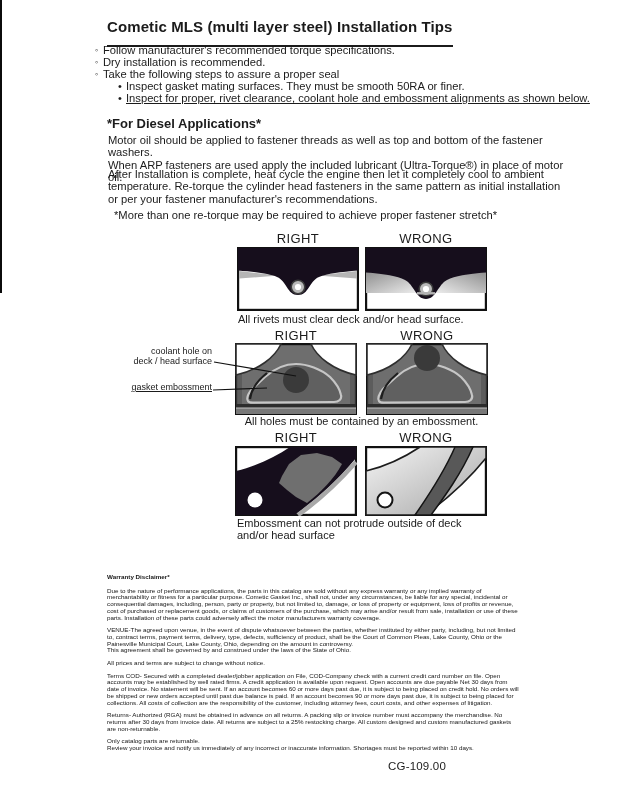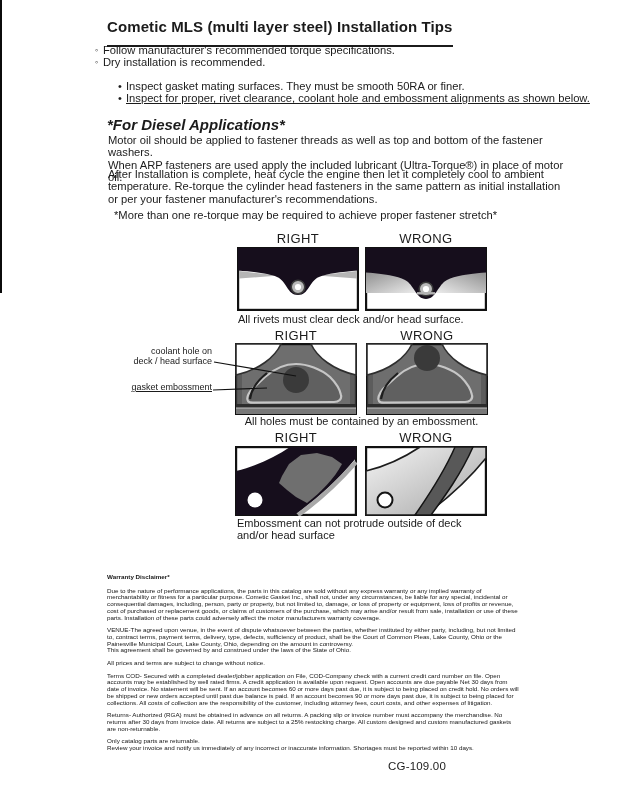--- a/index.html
+++ b/index.html
@@ -9,21 +9,21 @@
   }
   .abs{position:absolute;}
   .pre{white-space:pre-line;}
   .title{
     font-size:15px;font-weight:bold;display:inline-block;
     border-bottom:2px solid #1b1b1b;padding-bottom:10px;letter-spacing:.1px;
   }
   .bullet-row{font-size:11.2px;line-height:12px;}
   .bullet-mark{display:inline-block;width:8px;font-size:9px;vertical-align:1px;}
   .sub-mark{display:inline-block;width:8px;font-size:11px;}
-  .h2{font-size:15px;font-weight:bold;font-style:italic;}
+  .h2{font-size:13px;font-weight:bold;}
   .body-p{font-size:11.2px;line-height:12.4px;}
   .diag-label{font-size:13px;letter-spacing:.4px;text-align:center;width:122px;}
   .caption{font-size:11px;line-height:11.8px;}
   .callout{font-size:9px;line-height:9.8px;text-align:right;}
   .legal{width:414px;font-size:6.25px;line-height:6.7px;color:#161616;}
   .legal .lh{font-weight:bold;margin:0 0 7px 0;}
   .legal p{margin:0 0 6px 0;}
   .footer-code{font-size:11.5px;letter-spacing:.2px;}
   svg{display:block;}
 </style>
@@ -36,20 +36,23 @@
 
   <div class="abs" style="left:107px;top:18px;">
     <span class="title">Cometic MLS (multi layer steel) Installation Tips</span>
   </div>
 
   <div class="abs bullet-row" style="left:95px;top:44px;width:505px;">
     <span class="bullet-mark">◦</span><span>Follow manufacturer's recommended torque specifications.</span>
   </div>
   <div class="abs bullet-row" style="left:95px;top:56px;width:505px;">
     <span class="bullet-mark">◦</span><span>Dry installation is recommended.</span>
+  </div>
+  <div class="abs bullet-row" style="left:95px;top:68px;width:505px;">
+    <span class="bullet-mark">◦</span><span>Take the following steps to assure a proper seal</span>
   </div>
   <div class="abs bullet-row" style="left:118px;top:80px;width:495px;">
     <span class="sub-mark">•</span><span>Inspect gasket mating surfaces.  They must be smooth 50RA or finer.</span>
   </div>
   <div class="abs bullet-row" style="left:118px;top:92px;width:495px;text-decoration:underline;">
     <span class="sub-mark">•</span><span>Inspect for proper, rivet clearance, coolant hole and embossment alignments as shown below.</span>
   </div>
 
   <div class="abs h2" style="left:107px;top:116px;">*For Diesel Applications*</div>
   <div class="abs body-p pre" style="left:108px;top:134px;width:460px;">Motor oil should be applied to fastener threads as well as top and bottom of the fastener washers.

